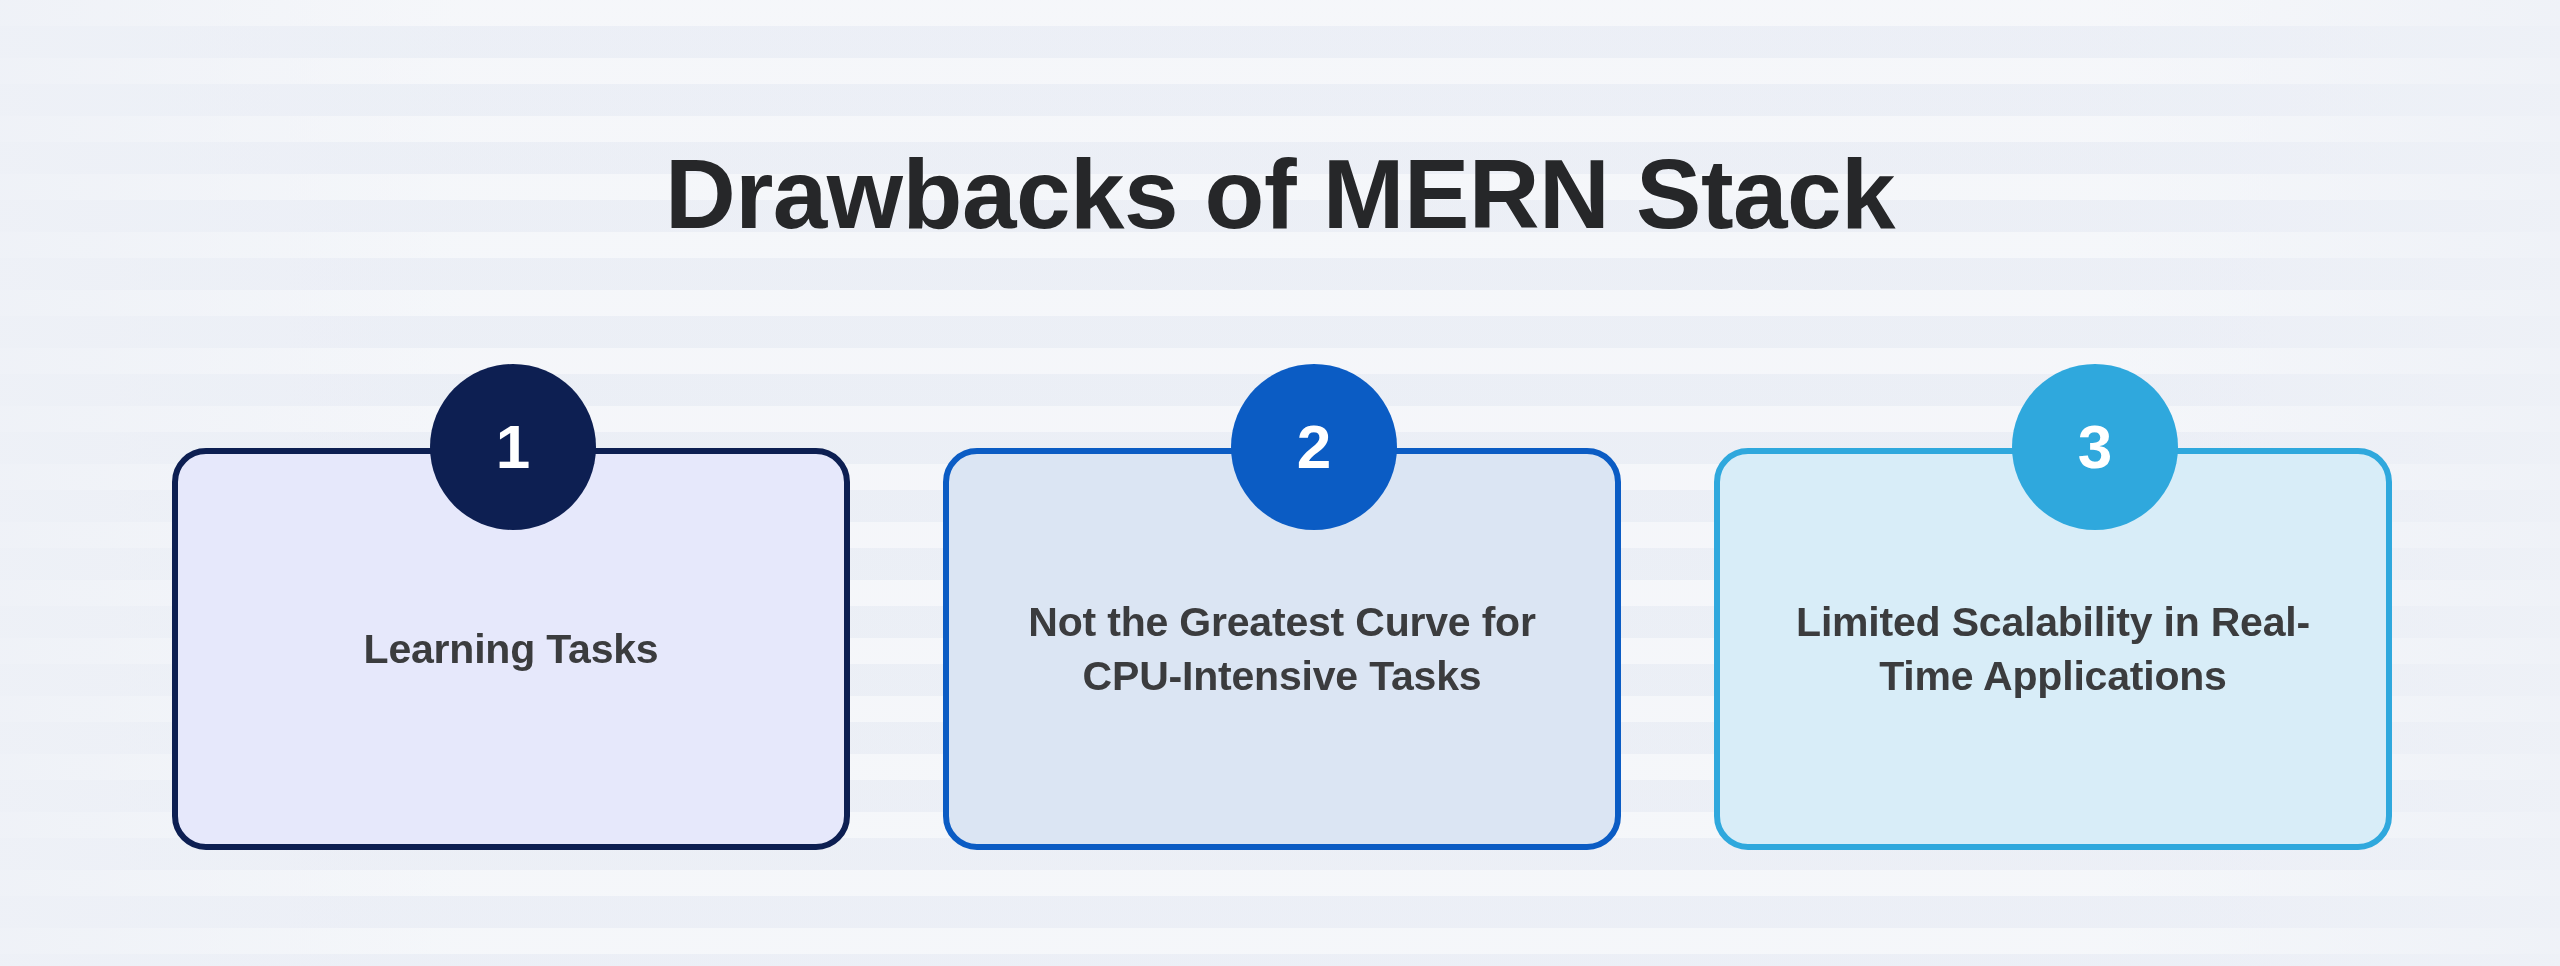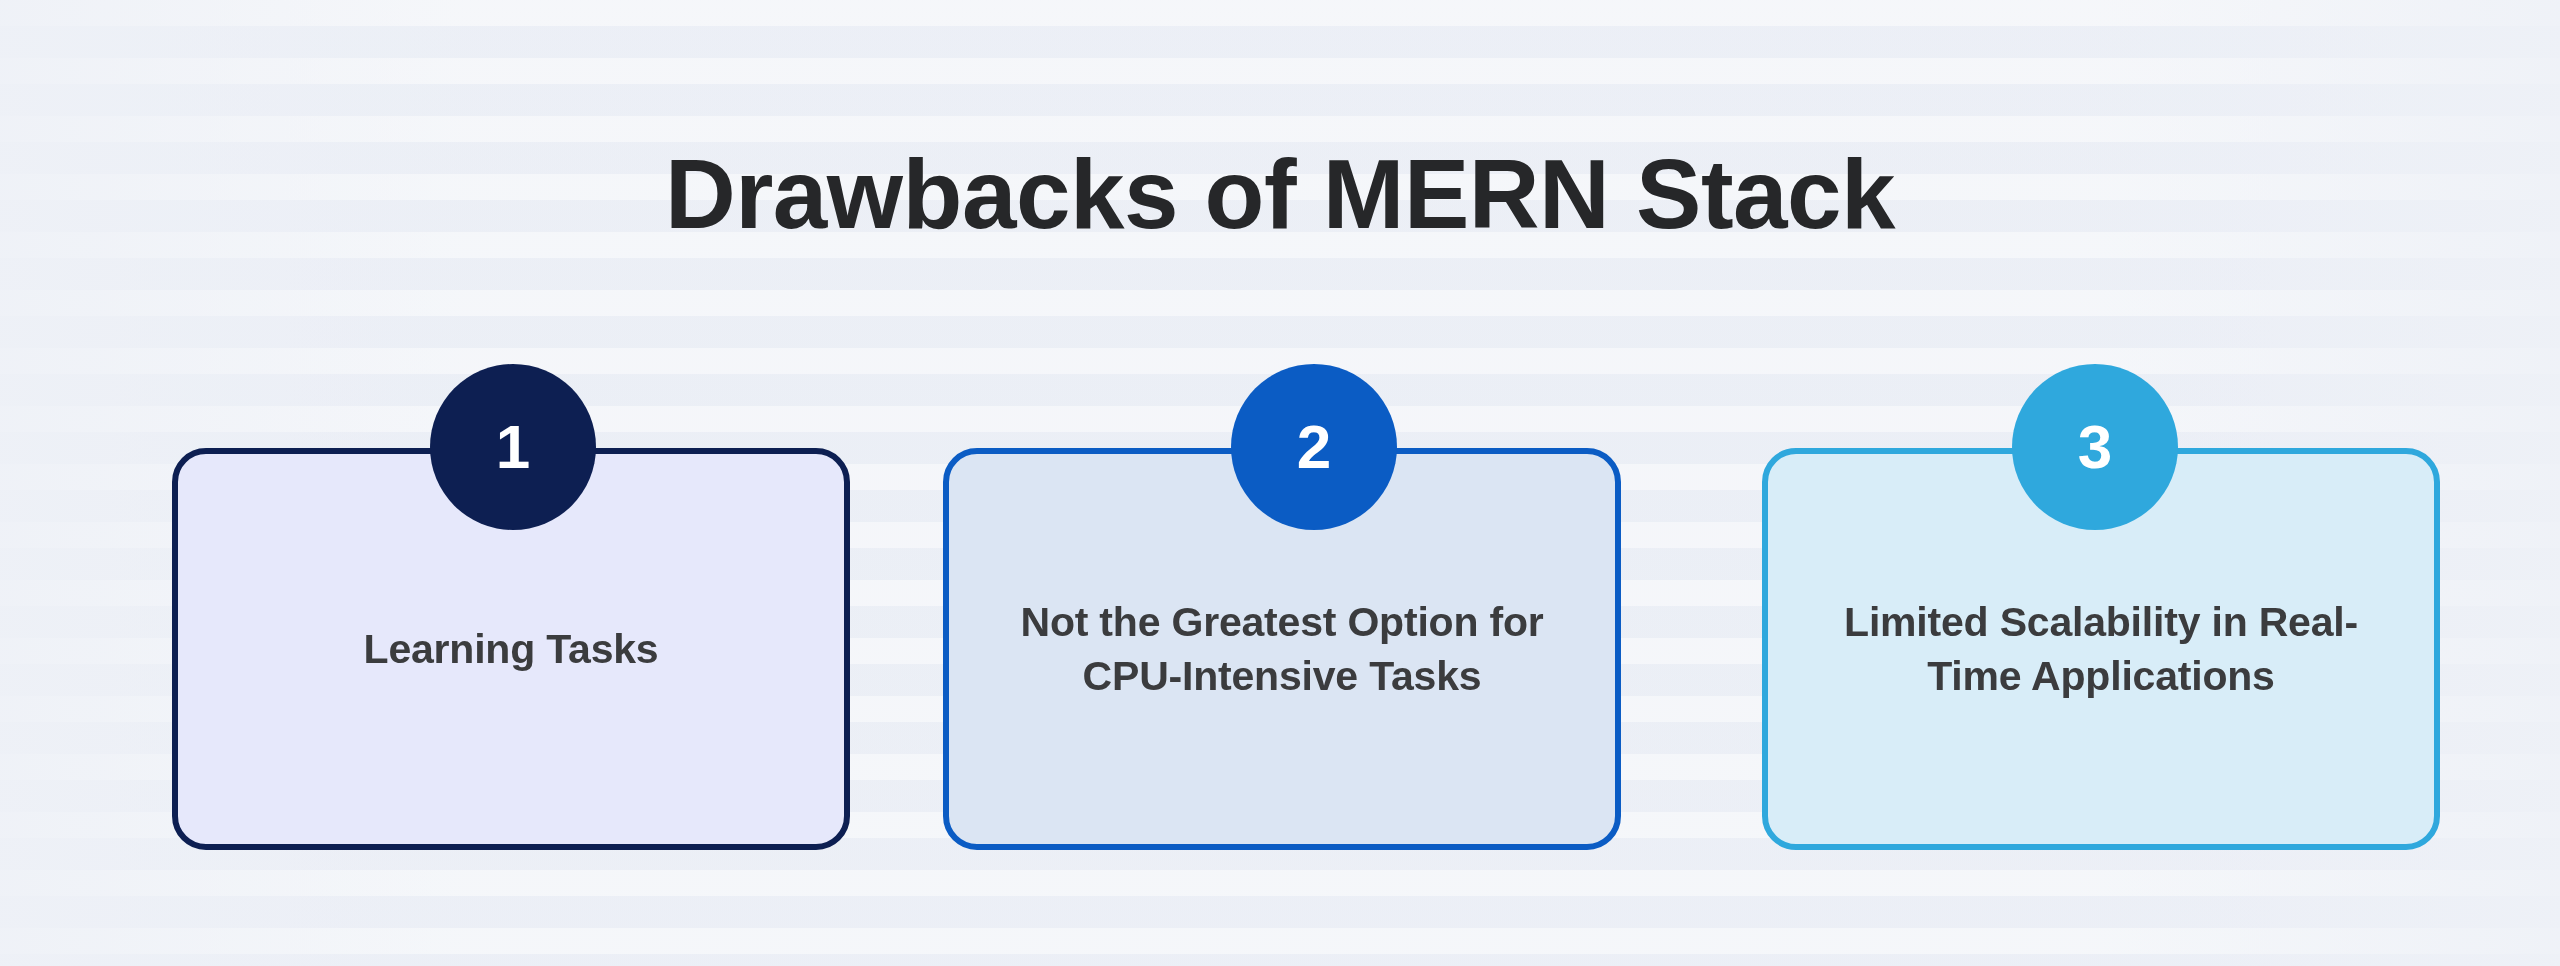--- a/index.html
+++ b/index.html
@@ -137,29 +137,29 @@
       <div class="card-box" style="border-color: rgb(13, 31, 82); background: rgb(230, 232, 251);">
         <div class="card-text" style="color: rgb(59, 60, 62);">Learning Tasks</div>
       </div>
       <div class="badge" style="background: rgb(13, 31, 82); color: rgb(255, 255, 255);">
         <span>1</span>
       </div>
     </div>
 
     <div class="card-wrap wrap-2">
       <div class="card-box" style="border-color: rgb(11, 92, 196); background: rgb(219, 229, 243);">
-        <div class="card-text" style="color: rgb(59, 60, 62);">Not the Greatest Option for CPU-Intensive Tasks</div>
+        <div class="card-text" style="color: rgb(59, 60, 62);">Not the Greatest Curve for CPU-Intensive Tasks</div>
       </div>
       <div class="badge" style="background: rgb(11, 92, 196); color: rgb(255, 255, 255);">
         <span>2</span>
       </div>
     </div>
 
     <div class="card-wrap wrap-3">
-      <div class="card-box" style="border-color: rgb(47, 168, 221); background: rgb(216, 237, 248); margin-left: 48px;">
+      <div class="card-box" style="border-color: rgb(47, 168, 221); background: rgb(216, 237, 248);">
         <div class="card-text" style="color: rgb(59, 60, 62);">Limited Scalability in Real-Time Applications</div>
       </div>
       <div class="badge" style="background: rgb(47, 168, 221); color: rgb(255, 255, 255);">
         <span>3</span>
       </div>
     </div>
 
   </div>
 </div>
 

